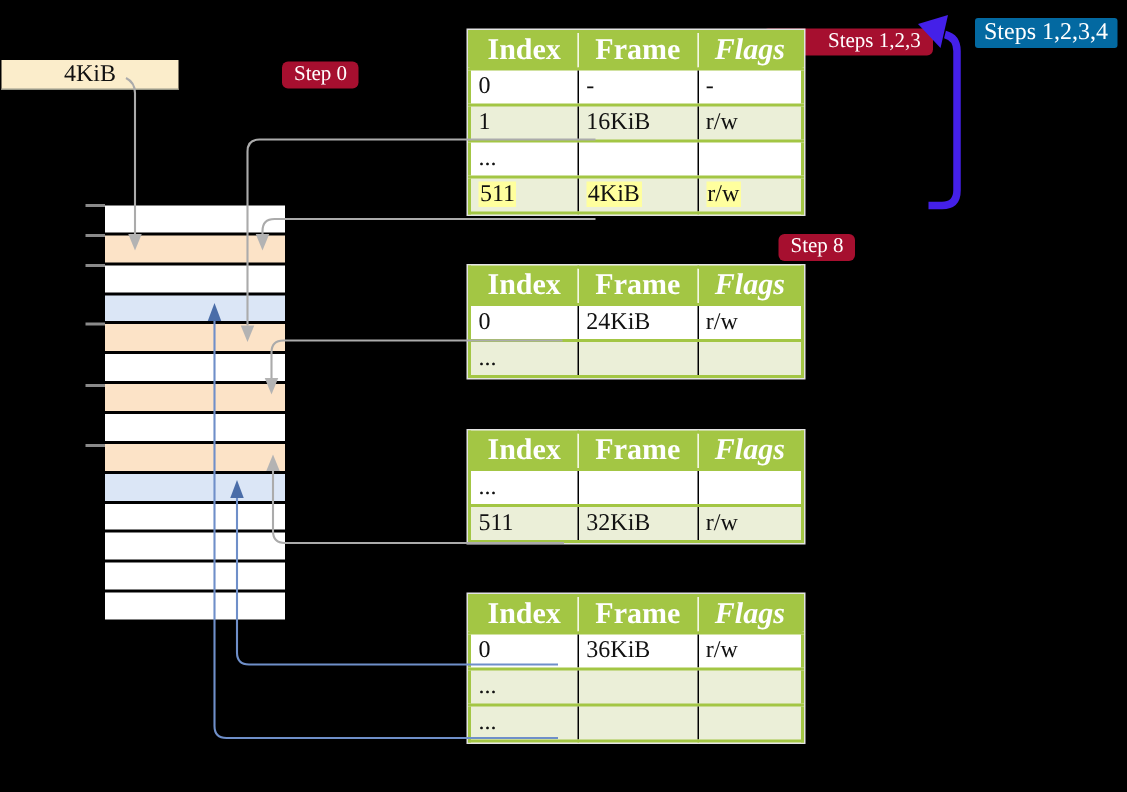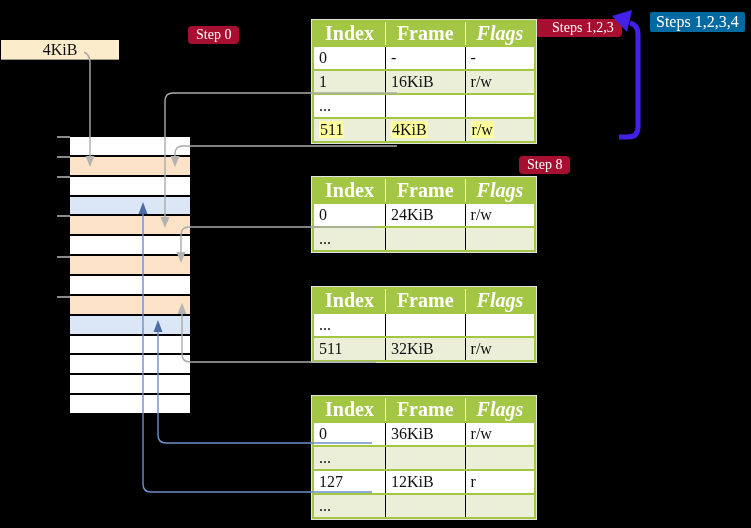--- a/index.html
+++ b/index.html
@@ -13,21 +13,21 @@
     background:#fbedcb;border-bottom:1px solid #9a9a8a;
     display:flex;align-items:center;justify-content:center;
     font-size:16px;color:#111;
   }
   
   .badge{
     position:absolute;background:#a60f2f;color:#fff;
     font-size:14px;line-height:16px;padding:1px 8px;border-radius:4px;
     white-space:nowrap;
   }
-  #badgeStep0{left:188px;top:26px;text-align:center;}
+  #badgeStep0{left:188px;top:41px;text-align:center;}
   #badgeSteps123{left:508px;top:19px;padding-left:44px;}
   #badgeStep4{left:519px;top:156px;}
   #badgeSteps1234{left:650px;top:12px;background:#0369a1;border-radius:2px;font-size:16px;line-height:18px;padding:1px 6px;}
   
   #memcol{position:absolute;left:70px;top:137px;width:120px;height:278px;background:#000;}
   .mrow{height:17.86px;margin-bottom:2px;}
   .mrow.white{background:#ffffff;}
   .mrow.peach{background:#fce3c7;}
   .mrow.blue{background:#dbe6f6;}
   .tick{position:absolute;left:57px;width:13px;height:2px;background:#8a8a8a;}
@@ -192,25 +192,20 @@
     <tr>
       <td>0</td>
       <td>36KiB</td>
       <td>r/w</td>
     </tr>
     <tr class="shade">
       <td>...</td>
       <td></td>
       <td></td>
     </tr>
-    <tr>
-      <td>127</td>
-      <td>12KiB</td>
-      <td>r</td>
-    </tr>
     <tr class="shade">
       <td>...</td>
       <td></td>
       <td></td>
     </tr>
   </tbody>
     </table>
 
   <svg id="overlay" width="751" height="528" viewBox="0 0 751 528">
 

